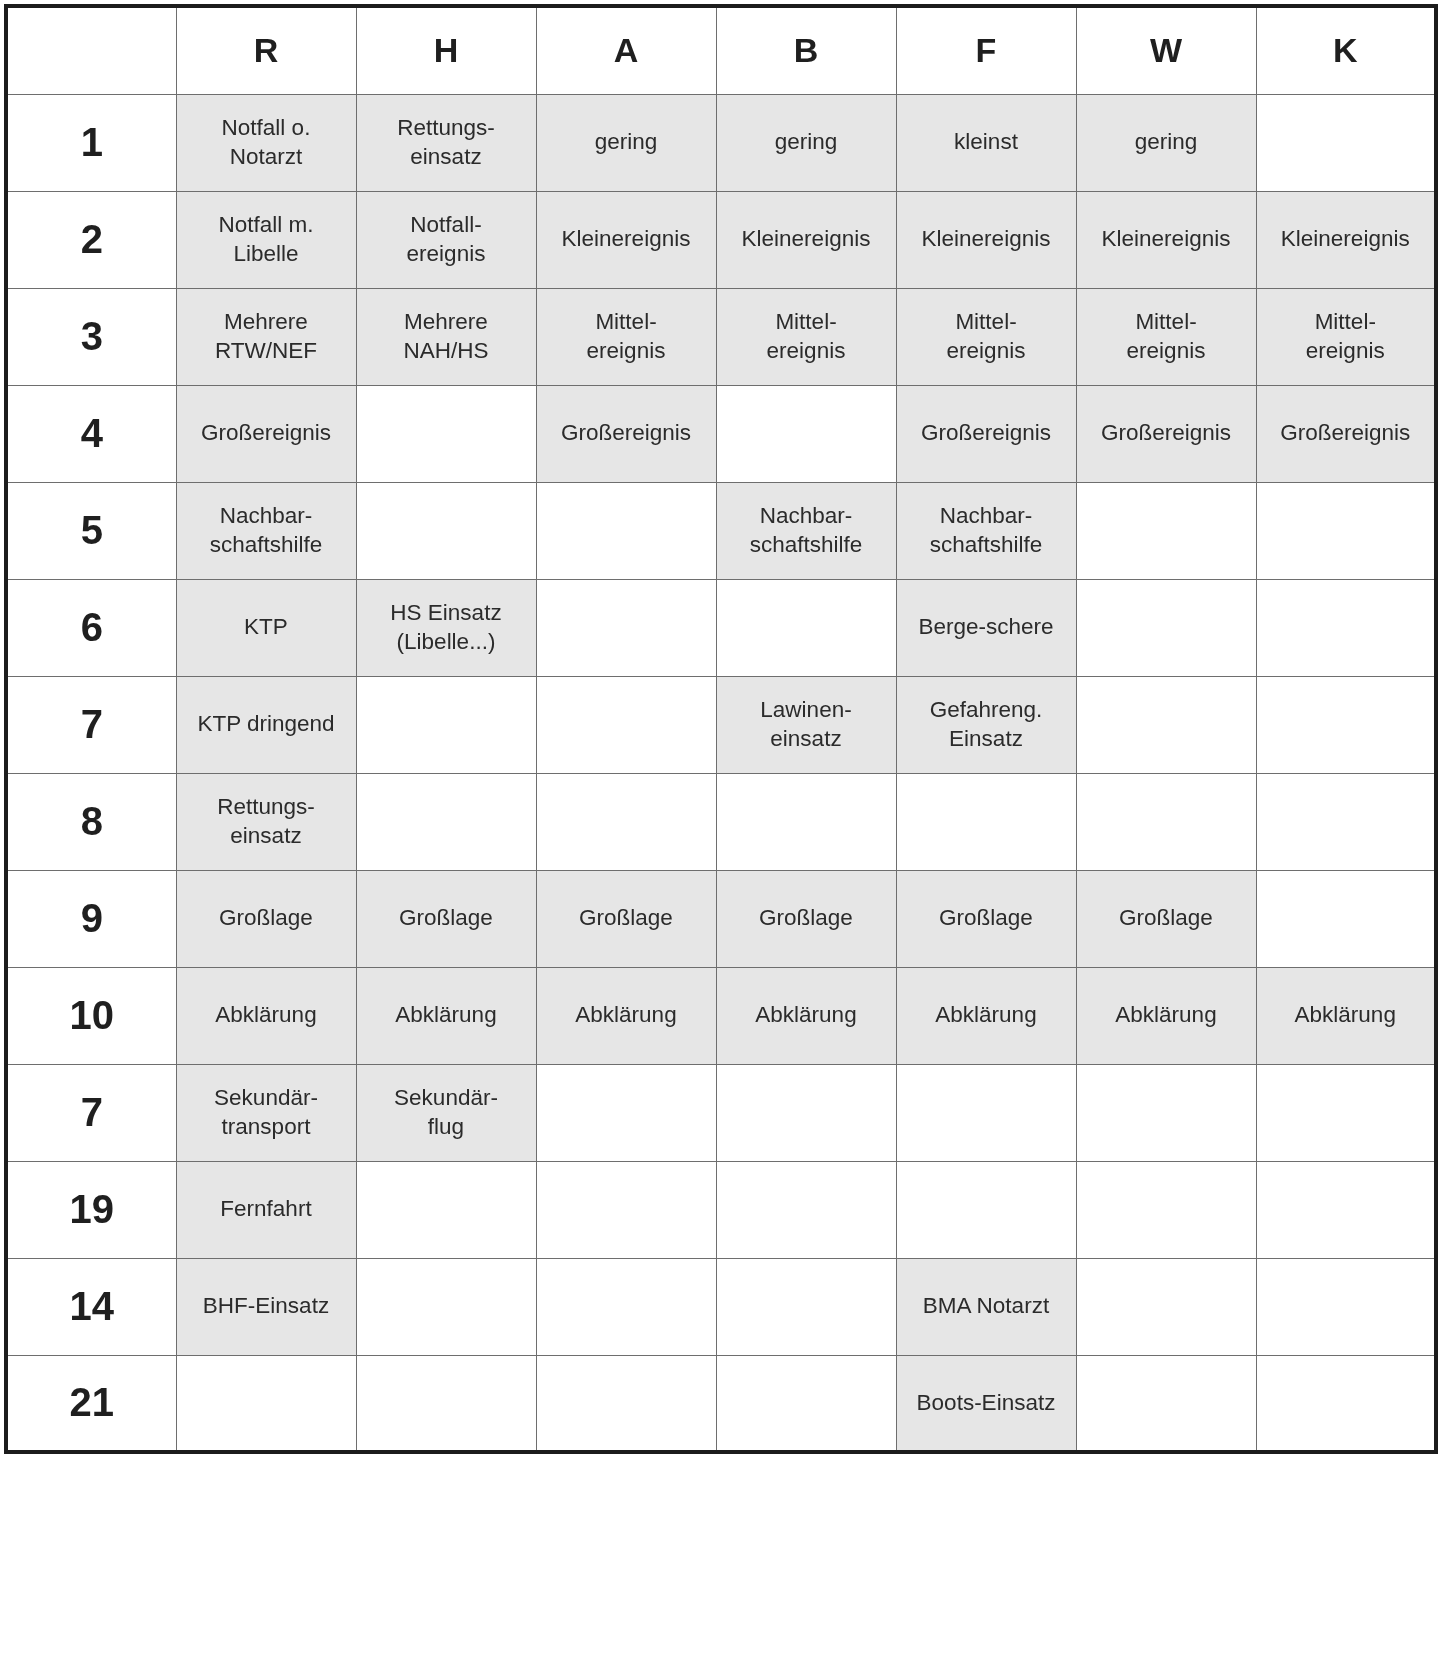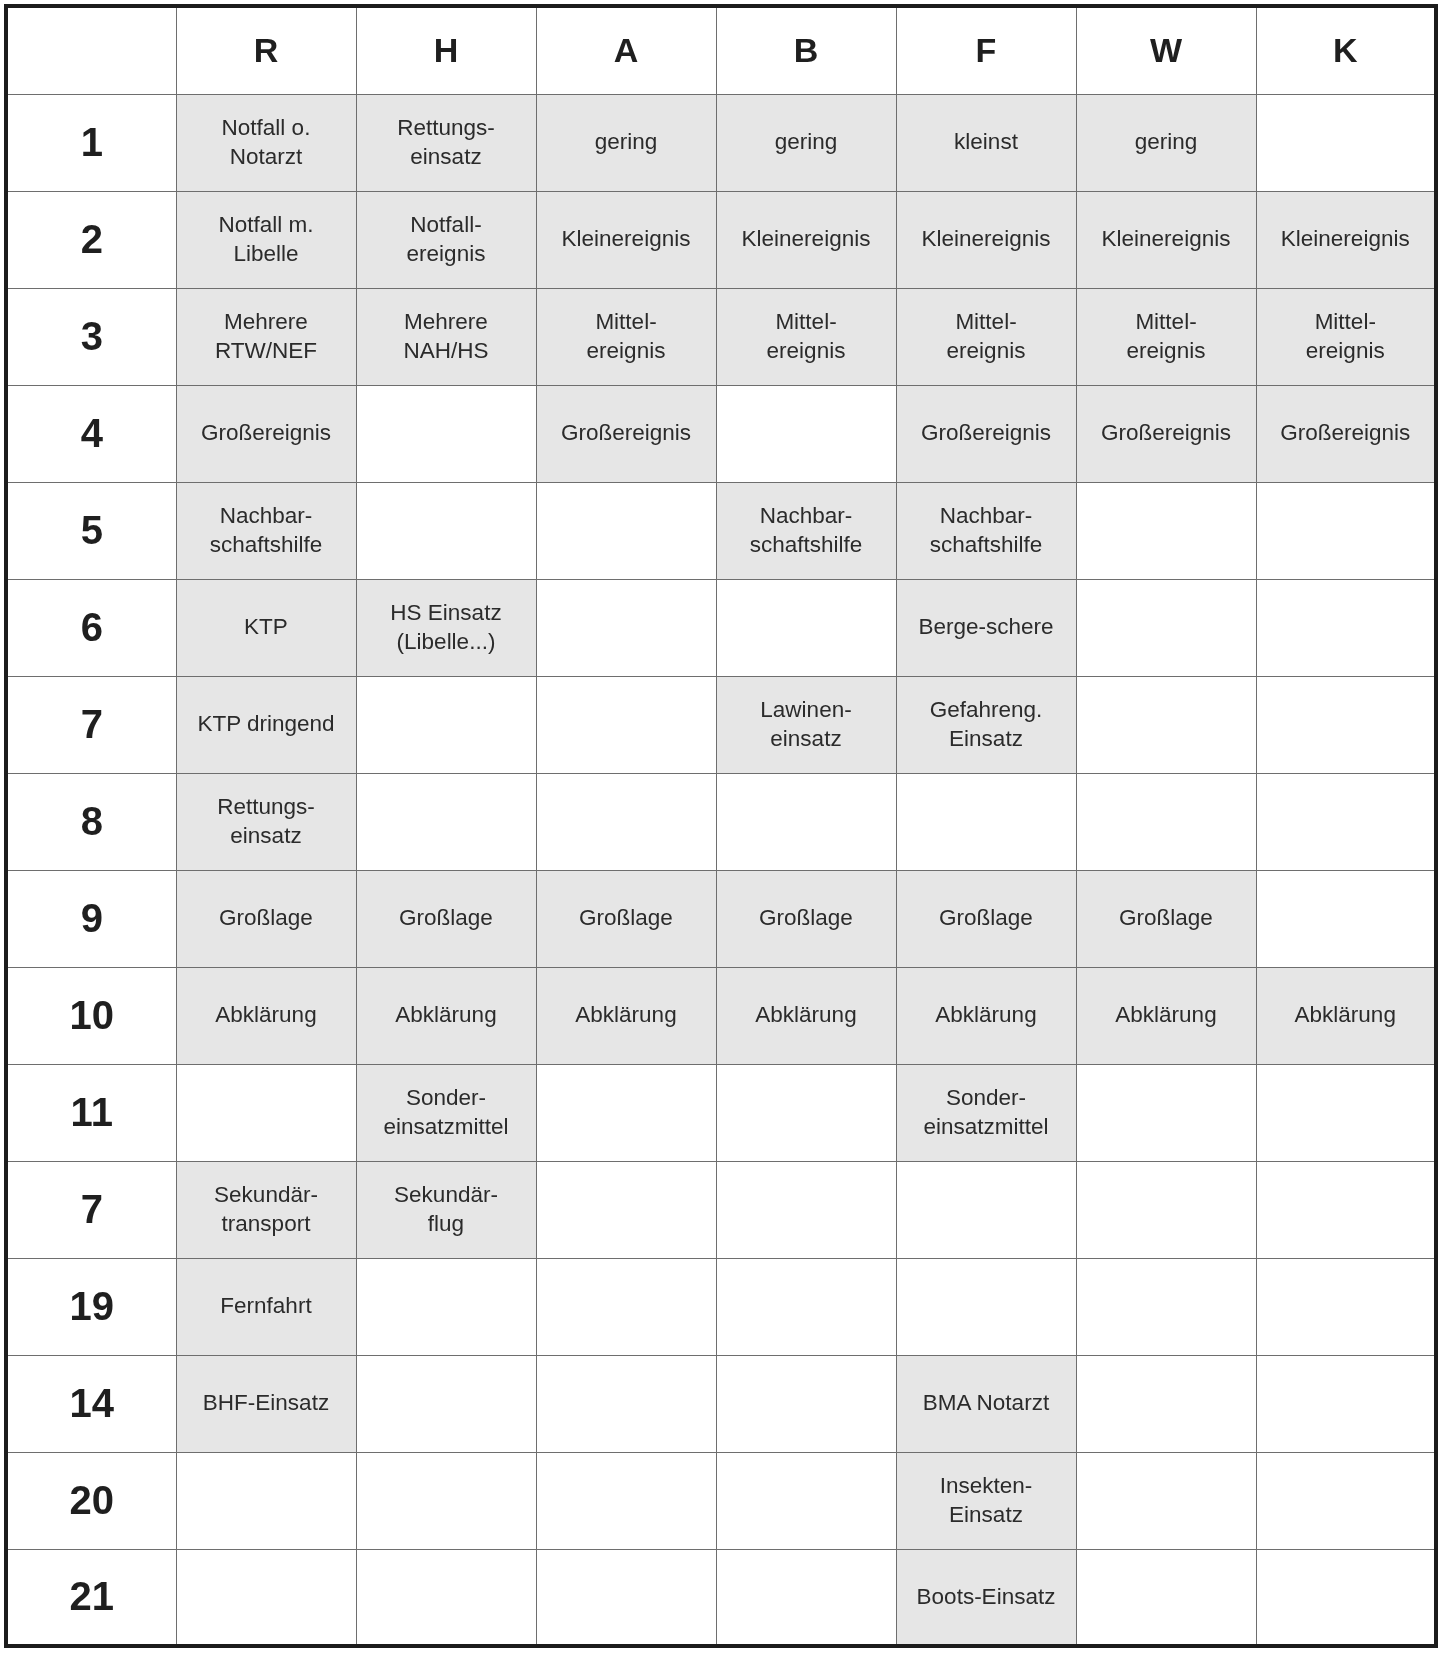--- a/index.html
+++ b/index.html
@@ -195,32 +195,20 @@
           <th class="rowhead">10</th>
           <td class="cell filled">Abklärung</td>
           <td class="cell filled">Abklärung</td>
           <td class="cell filled">Abklärung</td>
           <td class="cell filled">Abklärung</td>
           <td class="cell filled">Abklärung</td>
           <td class="cell filled">Abklärung</td>
           <td class="cell filled">Abklärung</td>
         </tr>
         <tr>
-          <th class="rowhead">11</th>
-          <td class="cell"></td>
-          <td class="cell filled">Sonder-
-einsatzmittel</td>
-          <td class="cell"></td>
-          <td class="cell"></td>
-          <td class="cell filled">Sonder-
-einsatzmittel</td>
-          <td class="cell"></td>
-          <td class="cell"></td>
-        </tr>
-        <tr>
           <th class="rowhead">7</th>
           <td class="cell filled">Sekundär-
 transport</td>
           <td class="cell filled">Sekundär-
 flug</td>
           <td class="cell"></td>
           <td class="cell"></td>
           <td class="cell"></td>
           <td class="cell"></td>
           <td class="cell"></td>
@@ -239,31 +227,20 @@
           <th class="rowhead">14</th>
           <td class="cell filled">BHF-Einsatz</td>
           <td class="cell"></td>
           <td class="cell"></td>
           <td class="cell"></td>
           <td class="cell filled">BMA Notarzt</td>
           <td class="cell"></td>
           <td class="cell"></td>
         </tr>
         <tr>
-          <th class="rowhead">20</th>
-          <td class="cell"></td>
-          <td class="cell"></td>
-          <td class="cell"></td>
-          <td class="cell"></td>
-          <td class="cell filled">Insekten-
-Einsatz</td>
-          <td class="cell"></td>
-          <td class="cell"></td>
-        </tr>
-        <tr>
           <th class="rowhead">21</th>
           <td class="cell"></td>
           <td class="cell"></td>
           <td class="cell"></td>
           <td class="cell"></td>
           <td class="cell filled">Boots-Einsatz</td>
           <td class="cell"></td>
           <td class="cell"></td>
         </tr>
       </tbody>

